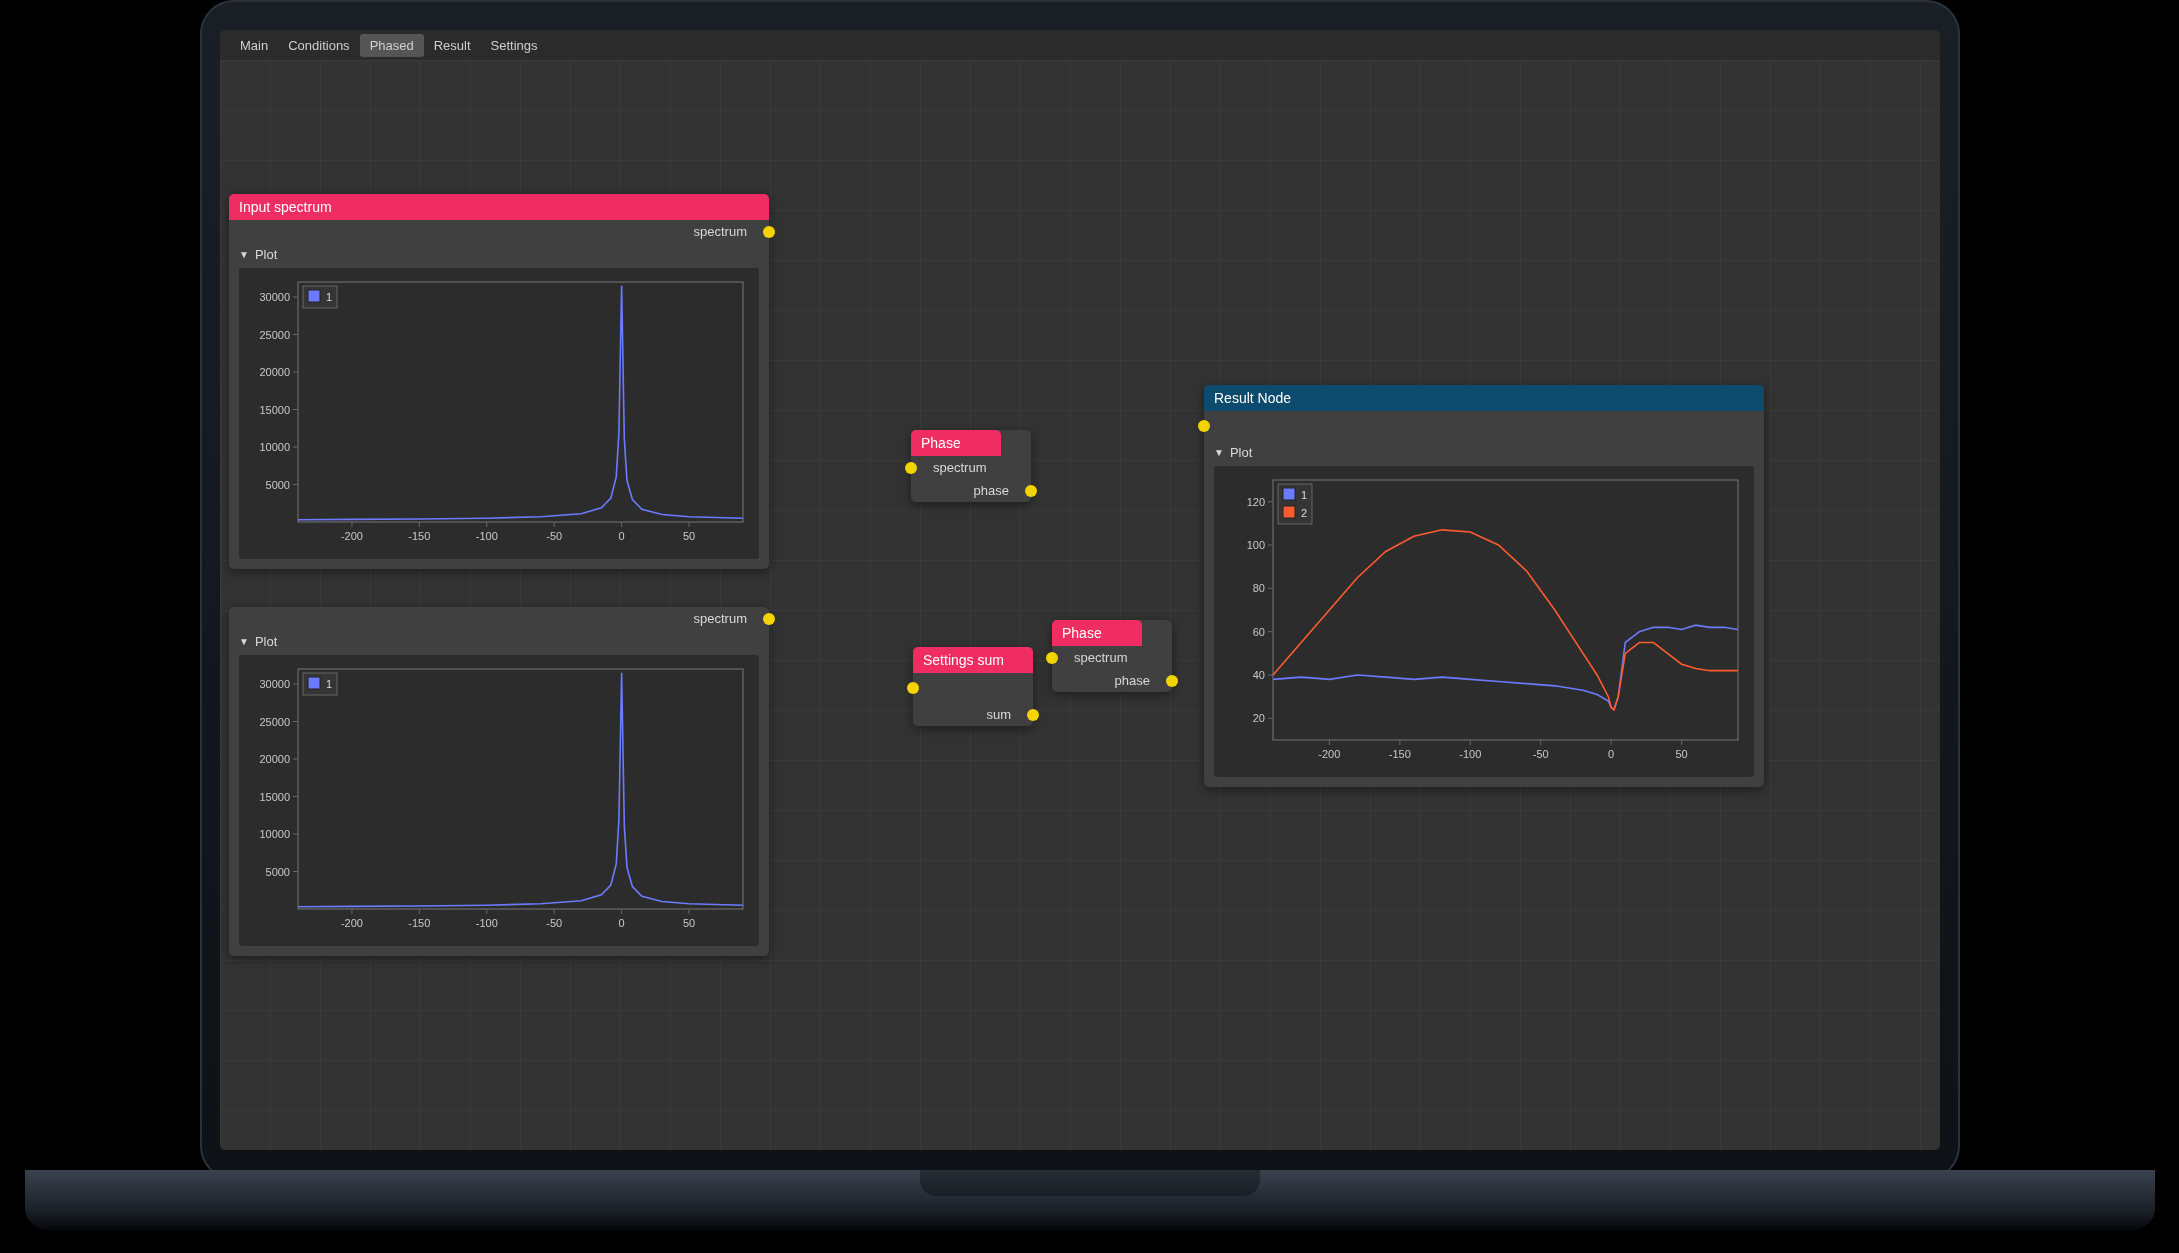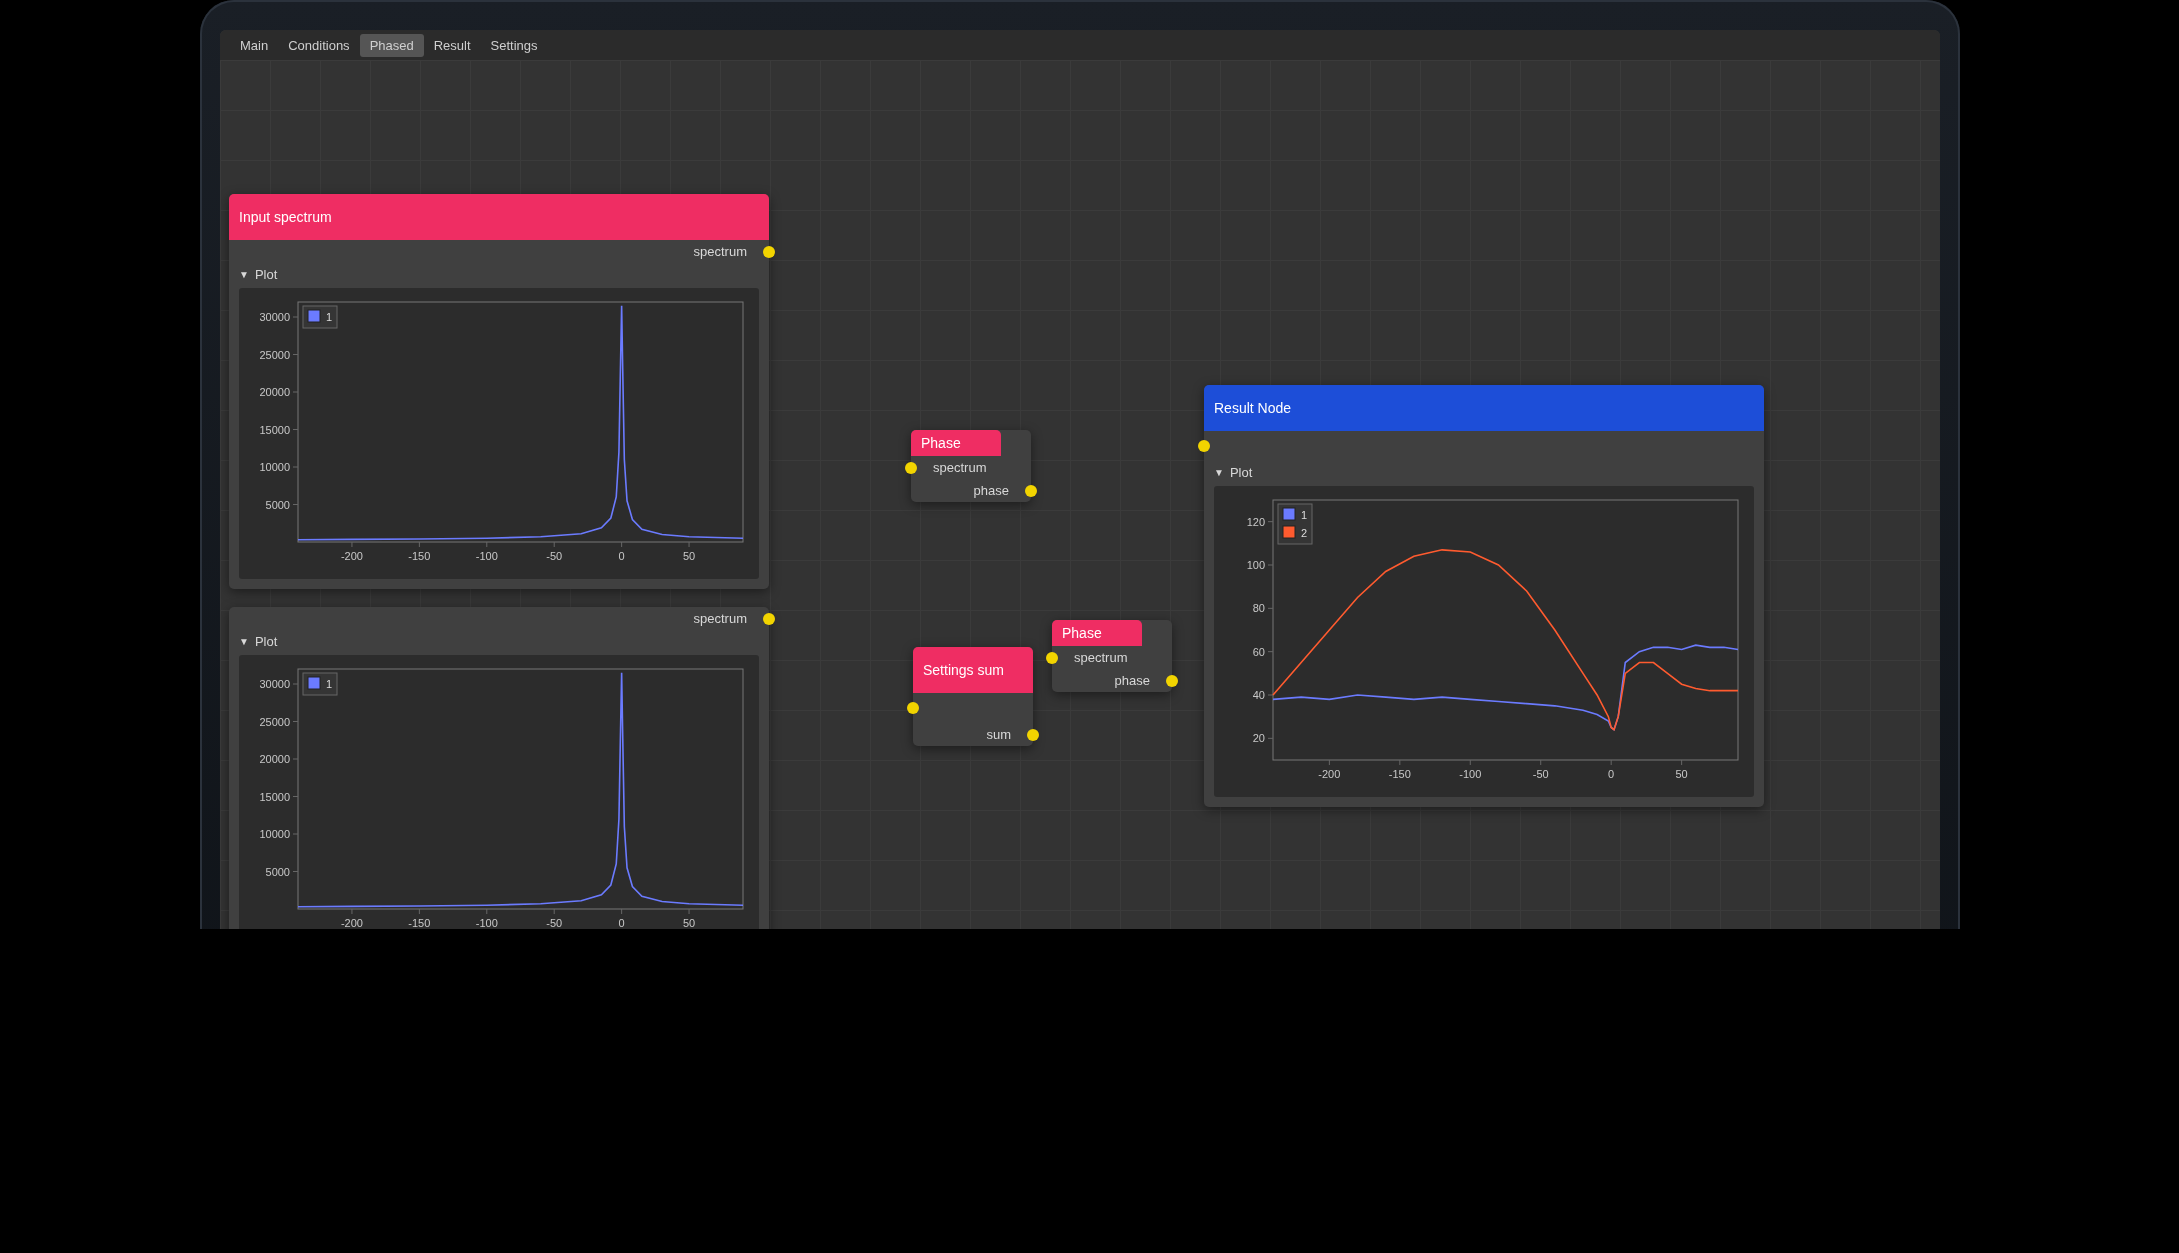--- a/index.html
+++ b/index.html
@@ -1,36 +1,36 @@
 <!DOCTYPE html>
 <html><head>
 <meta charset="utf-8">
 <style>
   html,body{margin:0;padding:0;background:#000;font-family:"Segoe UI",Arial,sans-serif;font-size:12px;color:#ccc;overflow:hidden}
-  .stage{position:relative;width:2179px;height:929px}
+  .stage{position:relative;width:2179px;height:1253px}
   
   .frame{position:absolute;left:200px;top:0;width:1760px;height:1180px;border-radius:34px;background:linear-gradient(180deg,#1a1f26,#0e1217);box-shadow:0 0 0 2px #2b323c inset}
   .baseplate{position:absolute;left:25px;top:1170px;width:2130px;height:60px;background:linear-gradient(180deg,#3a424e,#1a1f26 70%,#05070a);border-radius:0 0 22px 22px}
   .notch{position:absolute;left:50%;top:1170px;transform:translateX(-50%);width:340px;height:26px;background:linear-gradient(180deg,#262c34,#1a1f26);border-radius:0 0 16px 16px}
   .screen{position:absolute;left:220px;top:30px;width:1720px;height:1120px;background:#363636;overflow:hidden;border-radius:6px}
   
   .menubar{position:absolute;left:0;top:0;right:0;height:30px;display:flex;align-items:center;padding:0 10px;background:#2b2b2b;font-size:13px}
   .menubar .mi{padding:4px 10px;color:#cfcfcf;border-radius:3px;cursor:default}
   .menubar .mi.active{background:#555}
   
   .canvas{position:absolute;left:0;top:30px;right:0;bottom:0;background-color:#333;
     background-image:linear-gradient(#3b3b3b 1px,transparent 1px),linear-gradient(90deg,#3b3b3b 1px,transparent 1px);
     background-size:50px 50px}
   .wires{position:absolute;inset:0;pointer-events:none}
   .wires path{stroke:#f2d400;stroke-width:3;fill:none}
   
   .node{position:absolute;background:#404040;border-radius:5px;box-shadow:0 3px 12px rgba(0,0,0,.45)}
-  .node .title{padding:15px 10px;font-size:14px;border-radius:5px 5px 0 0;color:#fff}
+  .node .title{padding:5px 10px;font-size:14px;border-radius:5px 5px 0 0;color:#fff}
   .title.pink{background:#ef2d63}
-  .title.blue{background:#1d4ed8}
+  .title.blue{background:#0c4a6e}
   .node .row{position:relative;display:flex;justify-content:space-between;align-items:center;padding:4px 22px;font-size:13px;color:#d8d8d8}
   .port{position:absolute;width:12px;height:12px;border-radius:50%;background:#f2d400;top:50%;transform:translateY(-50%)}
   .port.in{left:-6px}
   .port.out{right:-6px}
   .plot-hdr{display:flex;align-items:center;gap:6px;padding:4px 10px 2px 10px;color:#d8d8d8;font-size:13px}
   .plot-hdr .tri{font-size:10px}
   .plot-wrap{background:#2c2c2c;margin:4px 10px 10px 10px;border-radius:3px;padding:4px}
   .axis text{fill:#c8c8c8;font-size:11px}
   .axis line{stroke:#666}
 </style>

